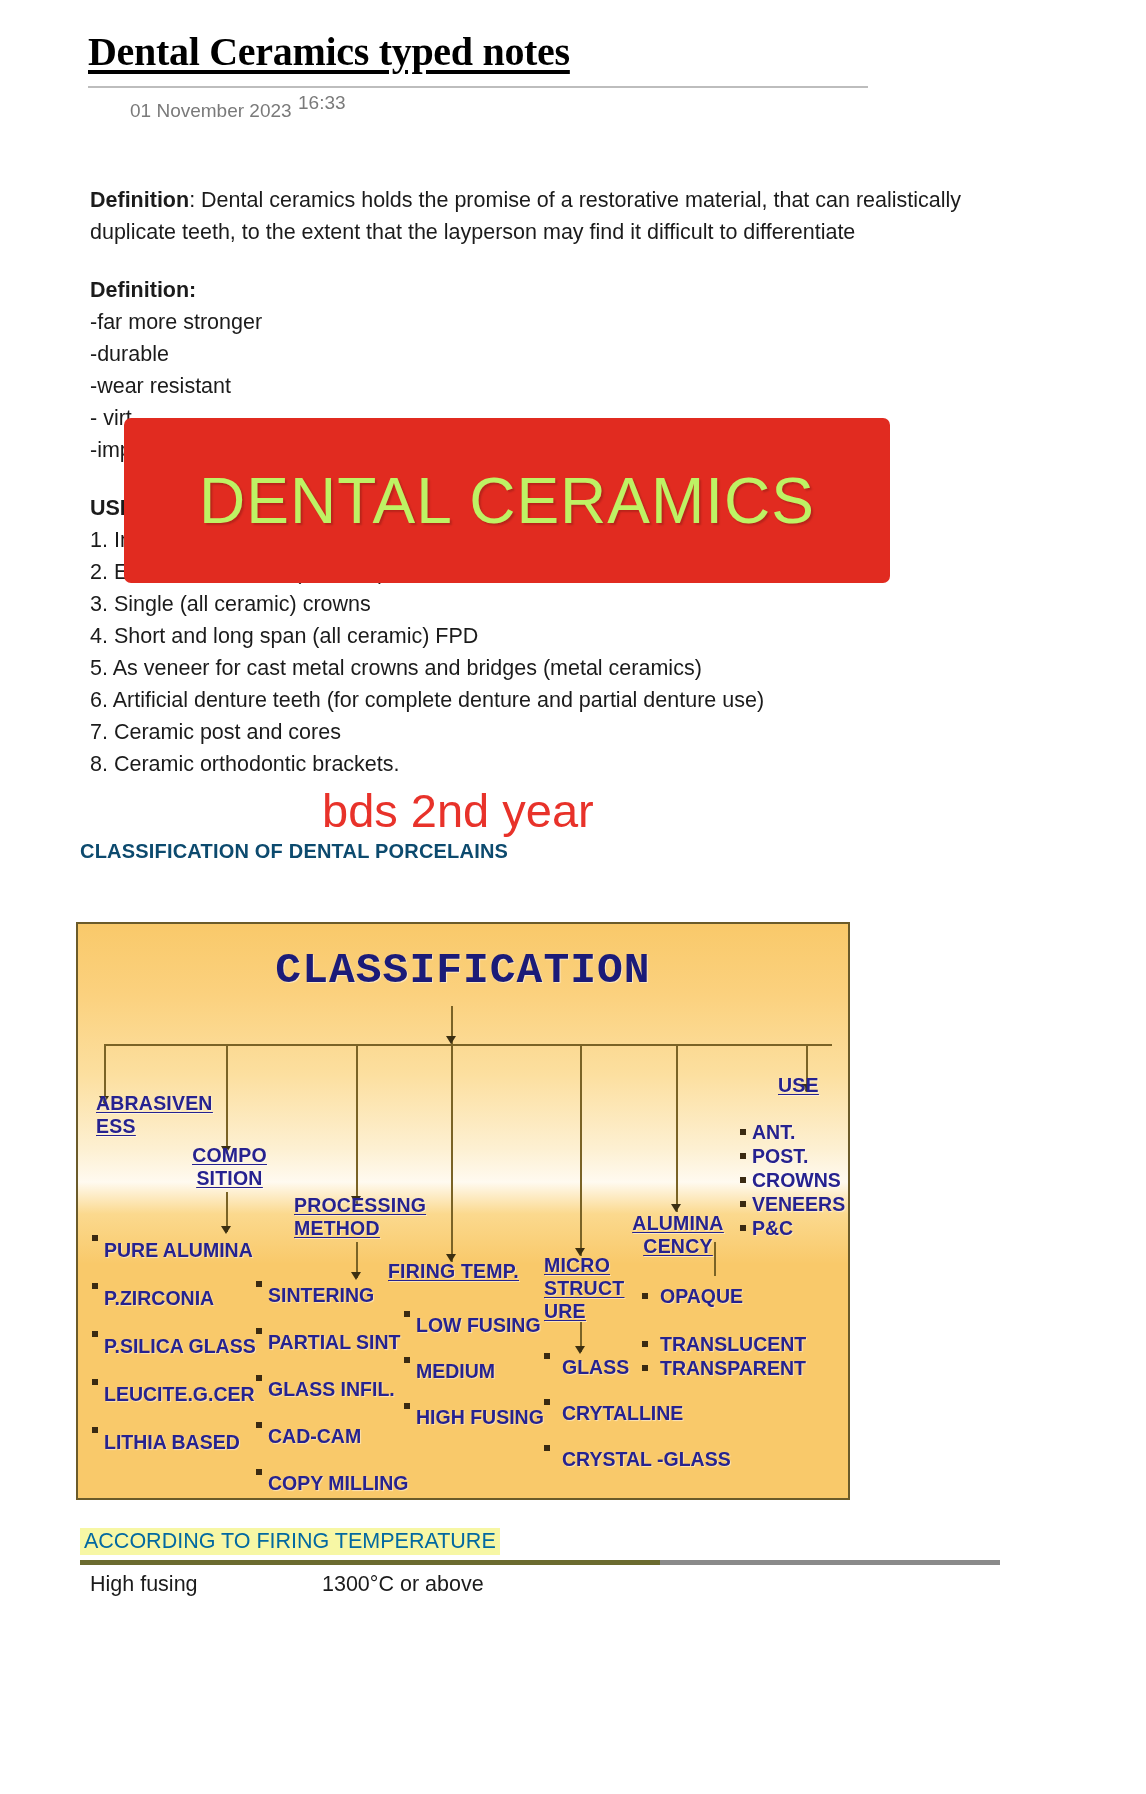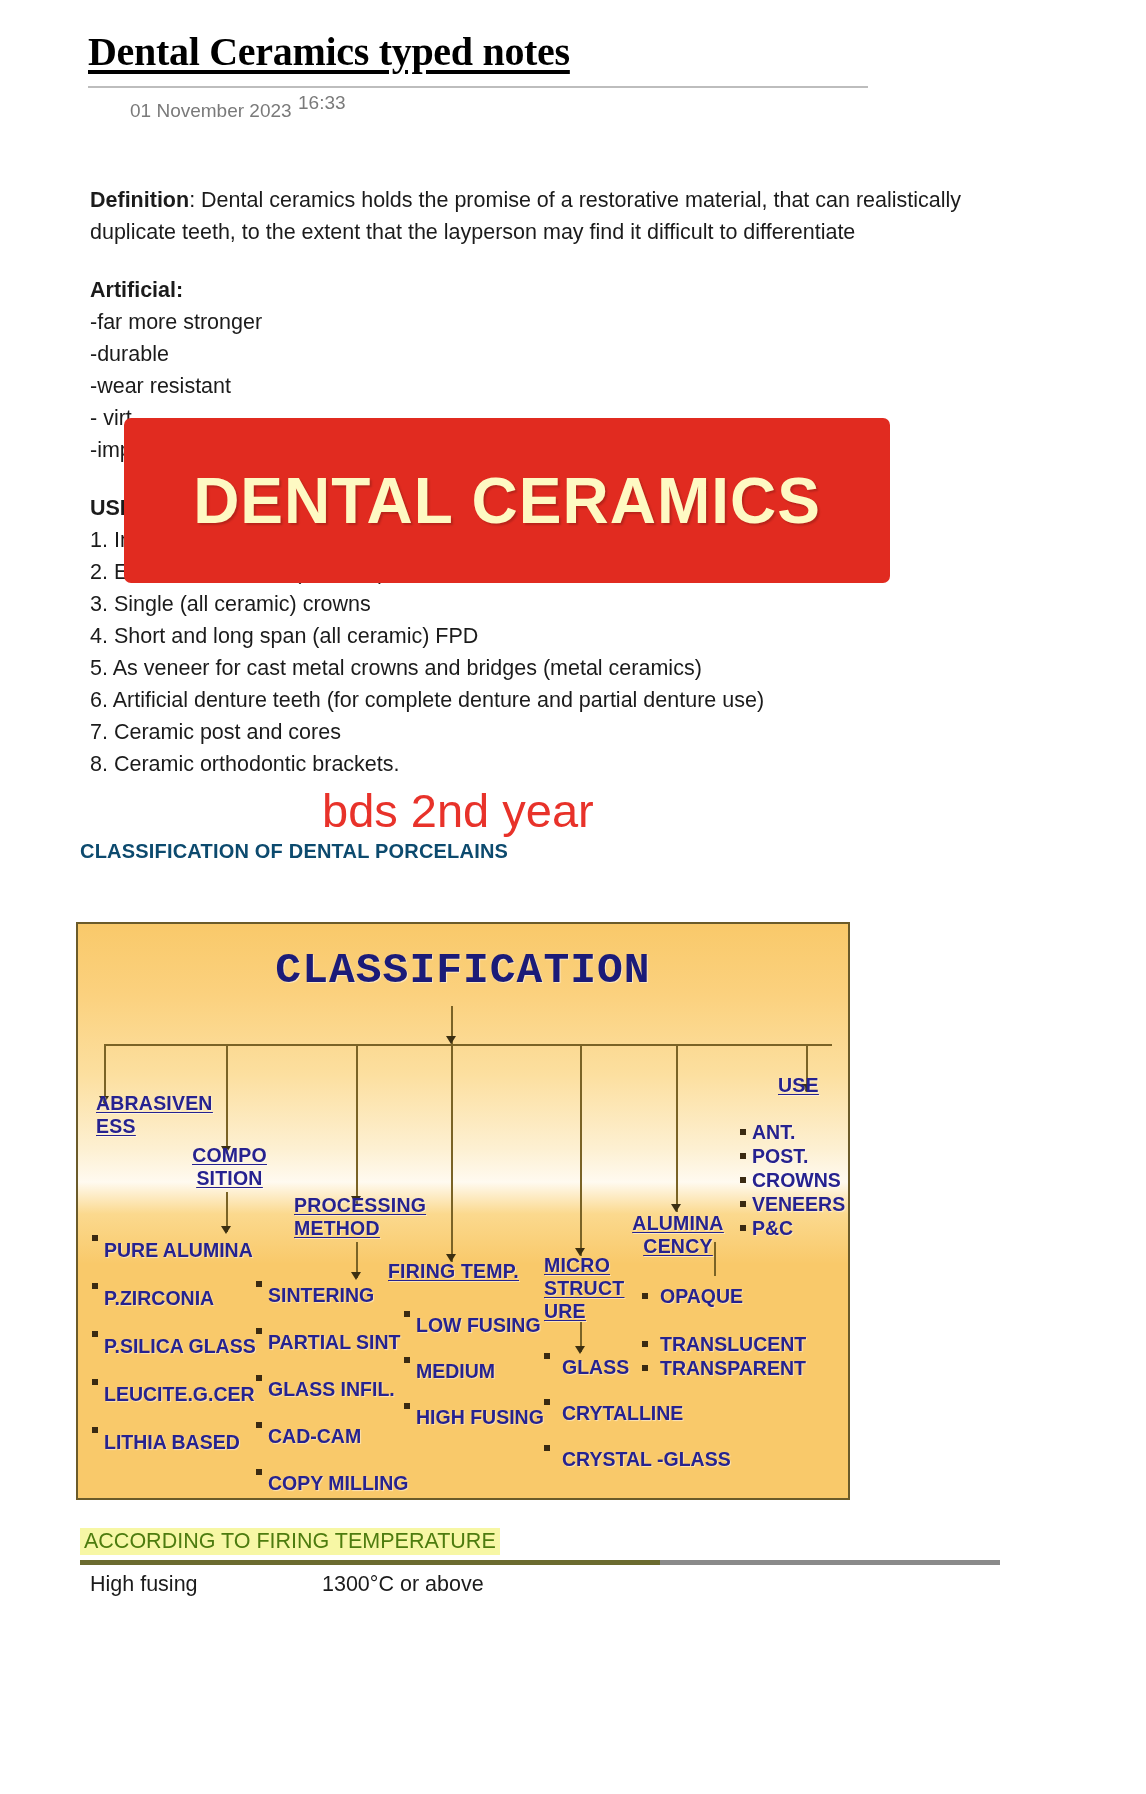--- a/index.html
+++ b/index.html
@@ -42,21 +42,21 @@
 
   
   .red-banner {
     position: absolute; left: 124px; top: 418px;
     width: 766px; height: 165px;
     background: #e12b20;
     border-radius: 7px;
     display: flex; align-items: center; justify-content: center;
   }
   .red-banner span {
-    color: #fef9c3; font-weight: bold; font-size: 64px;
+    color: #bef264; font-weight: normal; font-size: 64px;
     letter-spacing: 1px; white-space: nowrap;
     text-shadow: 2px 2px 2px rgba(0,0,0,0.18);
   }
 
   
   .bds-note {
     position: absolute; left: 322px; top: 783px;
     font-size: 47px; color: #e8322a; font-weight: normal;
     white-space: nowrap;
   }
@@ -114,21 +114,21 @@
   .bullets .bi::before {
     content: ""; position: absolute; left: 2px; top: 9px;
     width: 6px; height: 6px; background: #3a2a12;
   }
   .bullets.wide .bi { padding-left: 22px; }
   .bullets.wide .bi::before { left: 4px; }
 
   
   .hl-line {
     position: absolute; left: 80px; top: 1528px;
-    font-size: 21.5px; color: #4d7c0f;
+    font-size: 21.5px; color: #0369a1;
     background: #f7f7a5; padding: 1px 4px; white-space: nowrap;
   }
   .hl-rule {
     position: absolute; left: 80px; top: 1560px; width: 580px; height: 5px;
     background: #6b6b2f;
   }
   .hl-rule2 {
     position: absolute; left: 414px; top: 1560px; width: 586px; height: 5px;
     background: #8a8a8a;
   }
@@ -146,21 +146,21 @@
   <div class="doc-title">Dental Ceramics typed notes</div>
   <div class="title-rule"></div>
   <div class="meta">
     <span class="date">01 November 2023</span>
     <span class="time">16:33</span>
   </div>
 
   <div class="body-text">
     <p class="lead"><b>Definition</b><span>: Dental ceramics holds the promise of a restorative material, that can realistically duplicate teeth, to the extent that the layperson may find it difficult to differentiate</span></p>
     <div class="spacer"></div>
-    <p class="sec-head">Artificial:</p>
+    <p class="sec-head">Definition:</p>
     <p>-far more stronger</p>
     <p>-durable</p>
     <p>-wear resistant</p>
     <p>- virt</p>
     <p>-imp</p>
     <div class="spacer"></div>
     <p class="uses-head">USES</p>
     <p>1. Inl</p>
     <p>2. Esthetic laminates (veneers) over natural teeth</p>
     <p>3. Single (all ceramic) crowns</p>

